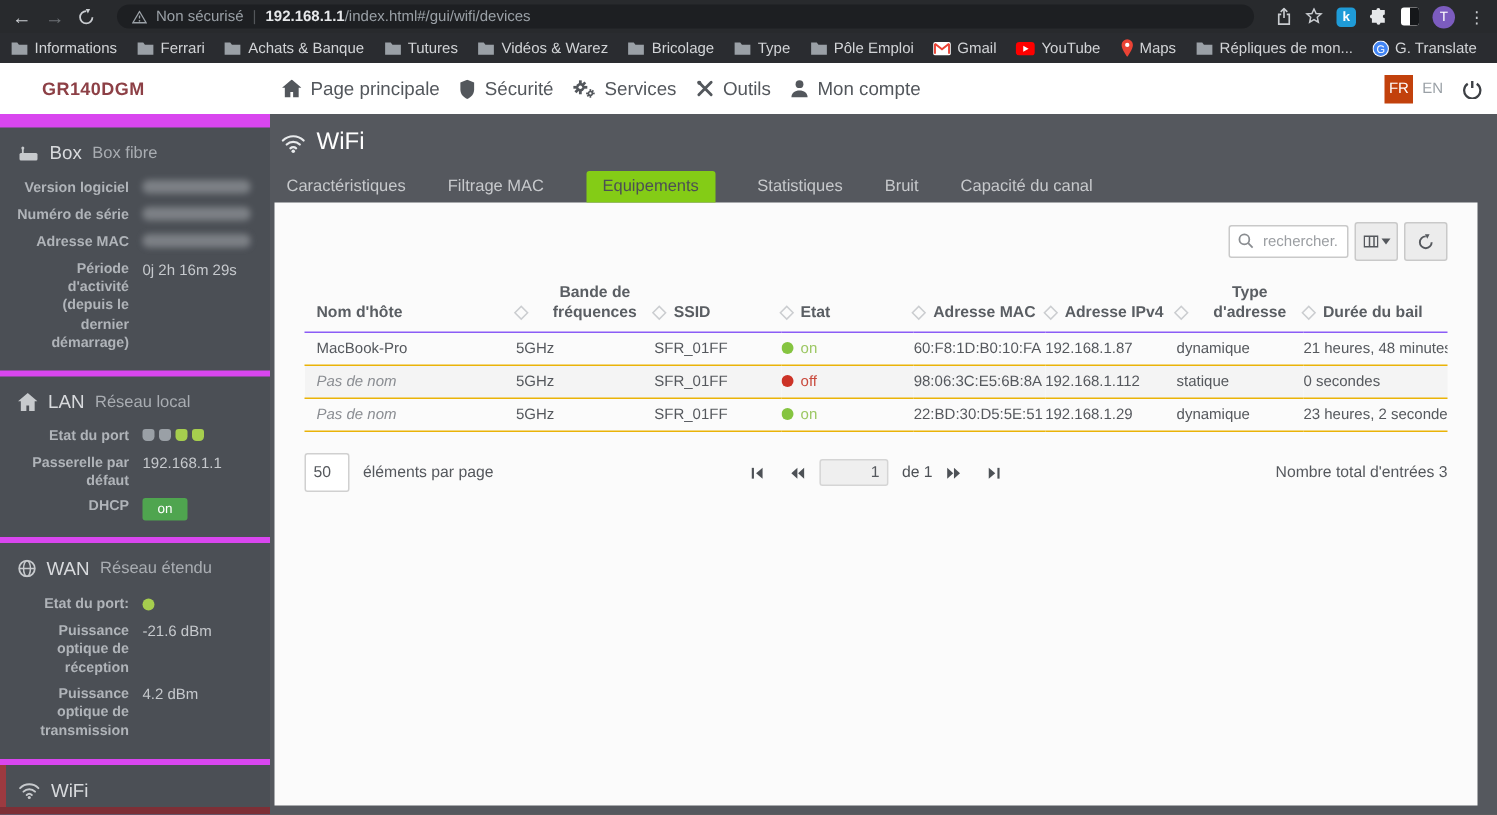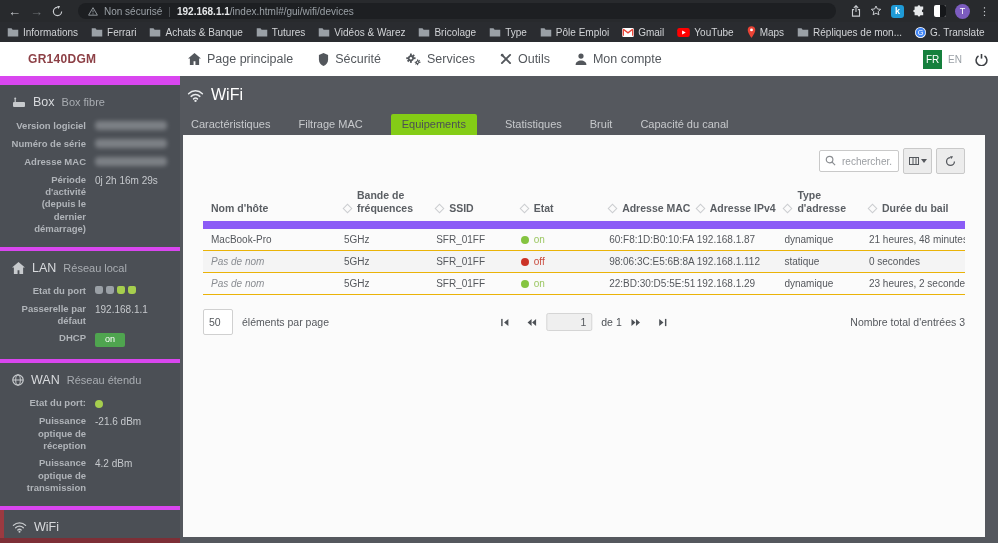--- a/index.html
+++ b/index.html
@@ -26,25 +26,25 @@
          font-size:10px;color:#d2d4d7;white-space:nowrap;}
   .bm-item{display:flex;align-items:center;gap:4px;cursor:pointer;}
   .bm-item svg{flex:none;}
   .folder-glyph{color:#9aa0a6;display:flex;}
   .bm-right{margin-left:auto;display:flex;align-items:center;gap:8px;}
   .bm-sep{color:#515458;}
   
   .navbar{height:34px;background:#ffffff;display:flex;align-items:center;}
   .device-name{width:180px;flex:none;padding-left:28px;box-sizing:border-box;color:#8d4046;
                font-size:12px;font-weight:bold;letter-spacing:.3px;}
-  .nav-items{display:flex;align-items:center;gap:25px;padding-left:8px;}
+  .nav-items{display:flex;align-items:center;gap:13px;padding-left:8px;}
   .nav-item{display:flex;align-items:center;gap:6px;font-size:12.5px;color:#53575c;cursor:pointer;}
   .nav-item svg{color:#53575c;}
   .nav-right{margin-left:auto;display:flex;align-items:center;gap:6px;padding-right:10px;}
-  .lang-chip{width:19px;height:19px;background:#15803d;color:#fff;font-size:10px;display:flex;
+  .lang-chip{width:19px;height:19px;background:#c2410c;color:#fff;font-size:10px;display:flex;
              align-items:center;justify-content:center;cursor:pointer;}
   .lang-plain{font-size:10px;color:#9aa0a6;cursor:pointer;}
   .power{margin-left:7px;color:#3d4045;display:flex;cursor:pointer;}
   
   .content{position:absolute;top:76px;left:0;right:0;bottom:0;display:flex;}
   .sidebar{width:180px;flex:none;background:#d946ef;overflow:hidden;position:relative;padding-top:9px;box-sizing:border-box;}
   .s-section{background:#4b4f55;margin-bottom:4px;padding:7px 10px 9px;box-sizing:border-box;}
   .s-section.active{border-left:4px solid #9c3a40;padding-left:6px;}
   .s-head{display:flex;align-items:center;gap:7px;margin:3px 0 8px 2px;}
   .s-head svg{color:#c7cacd;flex:none;}
@@ -75,21 +75,21 @@
   .search-wrap svg{position:absolute;left:6px;top:5px;color:#8a8d91;}
   .search-input{width:80px;height:22px;box-sizing:border-box;border:1px solid #c9c9c9;border-radius:2px;
                 padding:0 6px 0 22px;font-size:10px;color:#555;background:#fff;outline:none;
                 font-family:"Liberation Sans",sans-serif;}
   .search-input::placeholder{color:#9b9ea2;}
   .tool-btn{width:27px;height:24px;background:#ececec;border:1px solid #c9c9c9;border-radius:2px;
             display:flex;align-items:center;justify-content:center;gap:2px;color:#55585d;cursor:pointer;}
   .caret-down{width:0;height:0;border-left:3px solid transparent;border-right:3px solid transparent;border-top:4px solid #55585d;}
   
   table{width:100%;border-collapse:collapse;margin-top:12px;table-layout:fixed;}
-  th{padding:3px 0 6px;border-bottom:8px solid #8b5cf6;vertical-align:bottom;text-align:left;}
+  th{padding:3px 0 6px;border-bottom:1px solid #8b5cf6;vertical-align:bottom;text-align:center;}
   .th-inner{display:flex;align-items:flex-end;gap:6px;font-size:10.5px;font-weight:bold;color:#5a5e63;line-height:1.25;}
   .sort-icon{display:inline-block;width:5px;height:5px;border:1px solid #cbcdd0;transform:rotate(45deg);
              flex:none;margin-bottom:3px;cursor:pointer;}
   td{padding:5px 4px 5px 0;border-bottom:1px solid #eab308;font-size:10px;color:#55585d;
      white-space:nowrap;overflow:hidden;margin-left:29px;}
   tr.striped td{background:#f4f4f4;}
   td.host-cell{padding-left:8px;}
   tr.unnamed td.host-cell{font-style:italic;color:#8a8d92;}
   .state-on{color:#9cc763;}
   .state-on .dot{background:#85c440;}

